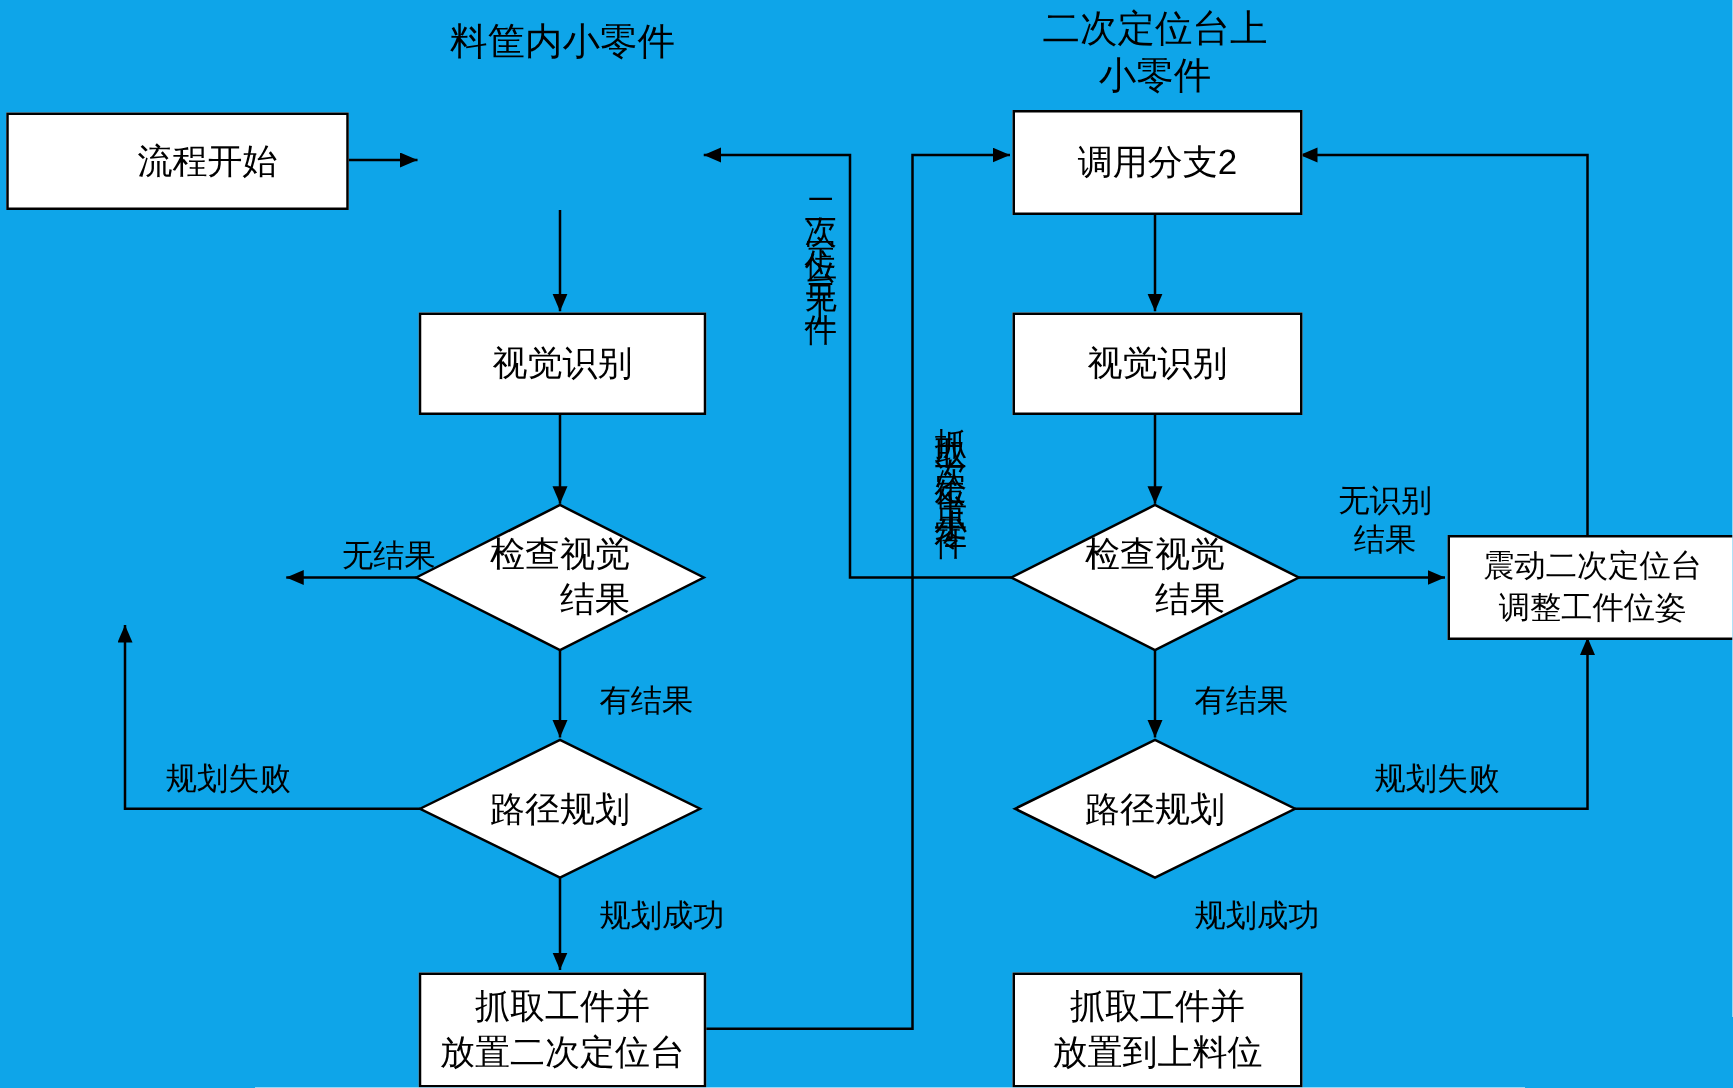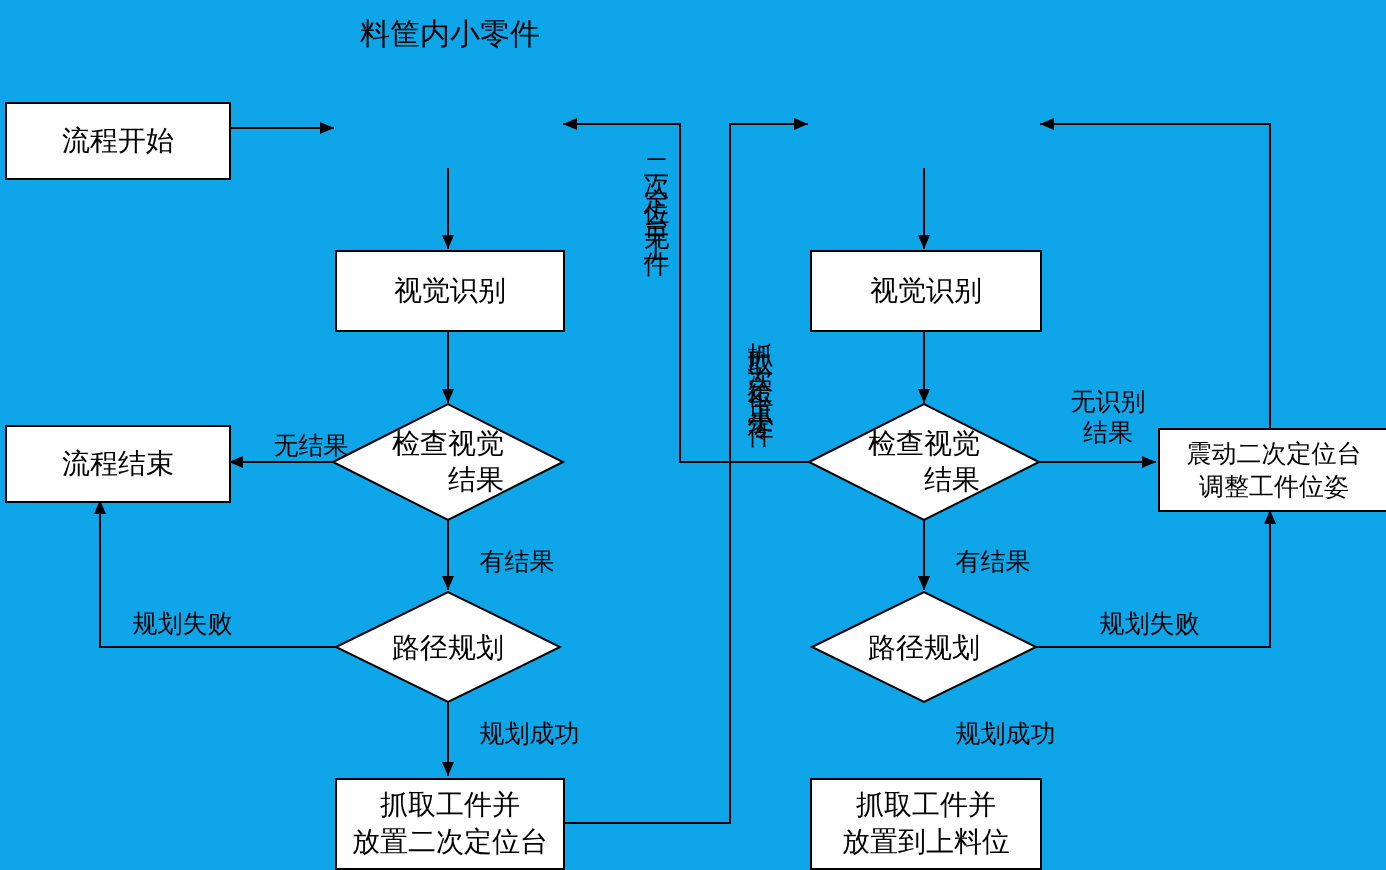--- a/index.html
+++ b/index.html
@@ -86,30 +86,32 @@
     <polyline points="1270,428 1270,124 1040,124" fill="none" stroke="#000" stroke-width="2" marker-end="url(#ah)"></polyline>
     <polyline points="809,462 680,462 680,124 563,124" fill="none" stroke="#000" stroke-width="2" marker-end="url(#ah)"></polyline>
 
     <polygon points="333,462 448,404 563,462 448,520" fill="#fff" stroke="#000" stroke-width="2"></polygon>
     <polygon points="336,647 448,592 560,647 448,702" fill="#fff" stroke="#000" stroke-width="2"></polygon>
     <polygon points="809,462 924,404 1039,462 924,520" fill="#fff" stroke="#000" stroke-width="2"></polygon>
     <polygon points="812,647 924,592 1036,647 924,702" fill="#fff" stroke="#000" stroke-width="2"></polygon>
   </svg>
 
   <div class="title" style="left:335px; top:16px; width:230px;">料筐内小零件</div>
+  <div class="title" style="left:789px; top:6px; width:270px;">二次定位台上
+小零件</div>
 
-  <div class="node" style="left:5px; top:102px; width:222px; height:74px;">流程开始</div>
+  <div class="node" style="left:5px; top:90px; width:222px; height:74px;padding-left:48px;">流程开始</div>
   <div class="node" style="left:335px; top:250px; width:226px; height:78px;">视觉识别</div>
   <div class="dtext" style="left:348px; top:412px; width:200px; height:100px;">检查视觉
 结果</div>
-  <div class="node" style="left:5px; top:425px; width:222px; height:74px;">流程结束</div>
   <div class="dtext" style="left:348px; top:628px; width:200px; height:40px;">路径规划</div>
   <div class="node" style="left:335px; top:778px; width:226px; height:88px;">抓取工件并
 放置二次定位台</div>
 
+  <div class="node" style="left:810px; top:88px; width:228px; height:80px;">调用分支2</div>
   <div class="node" style="left:810px; top:250px; width:228px; height:78px;">视觉识别</div>
   <div class="dtext" style="left:824px; top:412px; width:200px; height:100px;">检查视觉
 结果</div>
   <div class="node fs25" style="left:1158px; top:428px; width:228px; height:80px;">震动二次定位台
 调整工件位姿</div>
   <div class="dtext" style="left:824px; top:628px; width:200px; height:40px;">路径规划</div>
   <div class="node" style="left:810px; top:778px; width:228px; height:88px;">抓取工件并
 放置到上料位</div>
 
   <div class="elabel" style="left:256px; top:430px; width:110px;">无结果</div>

